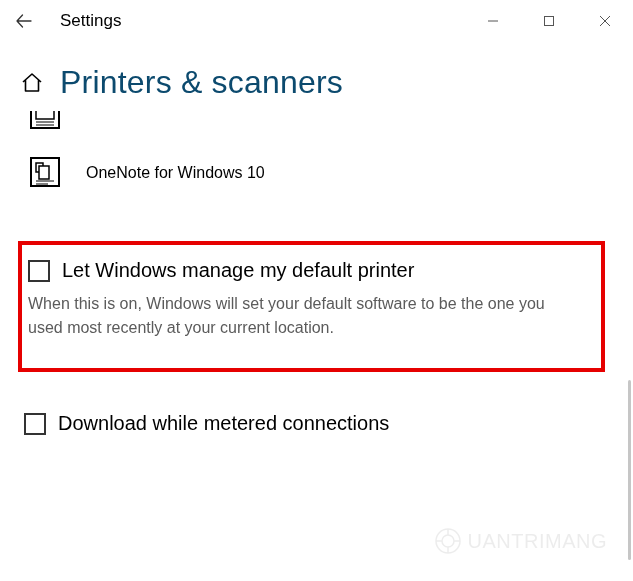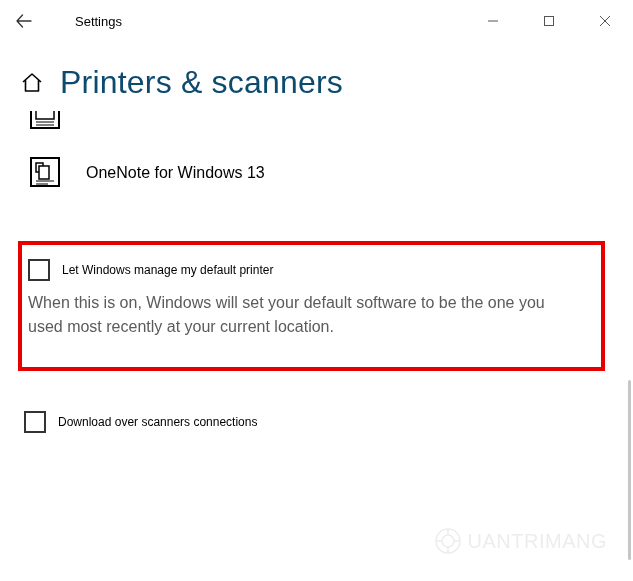--- a/index.html
+++ b/index.html
@@ -24,23 +24,23 @@
     }
     .back-btn {
       width: 40px;
       height: 42px;
       display: flex;
       align-items: center;
       justify-content: center;
       margin-left: 4px;
     }
     .app-title {
-      font-size: 13px;
-      color: #000;
-      margin-left: 31px;
+      font-size: 17px;
+      color: #000;
+      margin-left: 16px;
     }
     .window-controls {
       position: absolute;
       right: 0;
       top: 0;
       display: flex;
     }
     .window-control {
       width: 56px;
       height: 42px;
@@ -109,21 +109,21 @@
     }
     .checkbox {
       width: 22px;
       height: 22px;
       border: 2px solid #333;
       margin-left: 2px;
       margin-right: 12px;
       flex-shrink: 0;
     }
     .option-label {
-      font-size: 12px;
+      font-size: 20px;
       color: #000;
     }
     .option-desc {
       font-size: 16px;
       color: #5b5b5b;
       line-height: 1.5;
       margin-left: 2px;
     }
     .option-group {
       margin-bottom: 10px;
@@ -207,37 +207,37 @@
 
   <div class="printer-item">
     <span class="printer-icon">
       <svg width="36" height="36" viewBox="0 0 36 36">
         <rect x="3" y="3" width="28" height="28" stroke="#000" stroke-width="2" fill="none"></rect>
         <rect x="8" y="8" width="7" height="9" stroke="#000" stroke-width="1.5" fill="none"></rect>
         <rect x="11" y="11" width="10" height="13" stroke="#000" stroke-width="1.5" fill="#fff"></rect>
         <path d="M8 26 h18 M8 29 h12" stroke="#000" stroke-width="1"></path>
       </svg>
     </span>
-    <span class="printer-label">OneNote for Windows 13</span>
+    <span class="printer-label">OneNote for Windows 10</span>
   </div>
 
   <div class="highlight-box">
     <div class="option-group">
       <div class="option-row">
         <div class="checkbox"></div>
         <span class="option-label">Let Windows manage my default printer</span>
       </div>
       <div class="option-desc">When this is on, Windows will set your default software to be the one you used most recently at your current location.</div>
     </div>
   </div>
 
   <div class="option-group">
     <div class="option-row">
       <div class="checkbox"></div>
-      <span class="option-label">Download over scanners connections</span>
+      <span class="option-label">Download while metered connections</span>
     </div>
   </div>
 
 </div>
 
 <div class="scrollbar-track"></div>
 
 <div class="watermark">
   <svg width="28" height="28" viewBox="0 0 28 28">
       <circle cx="14" cy="14" r="12" stroke="#6b6b6b" stroke-width="1.5" fill="none"></circle>

